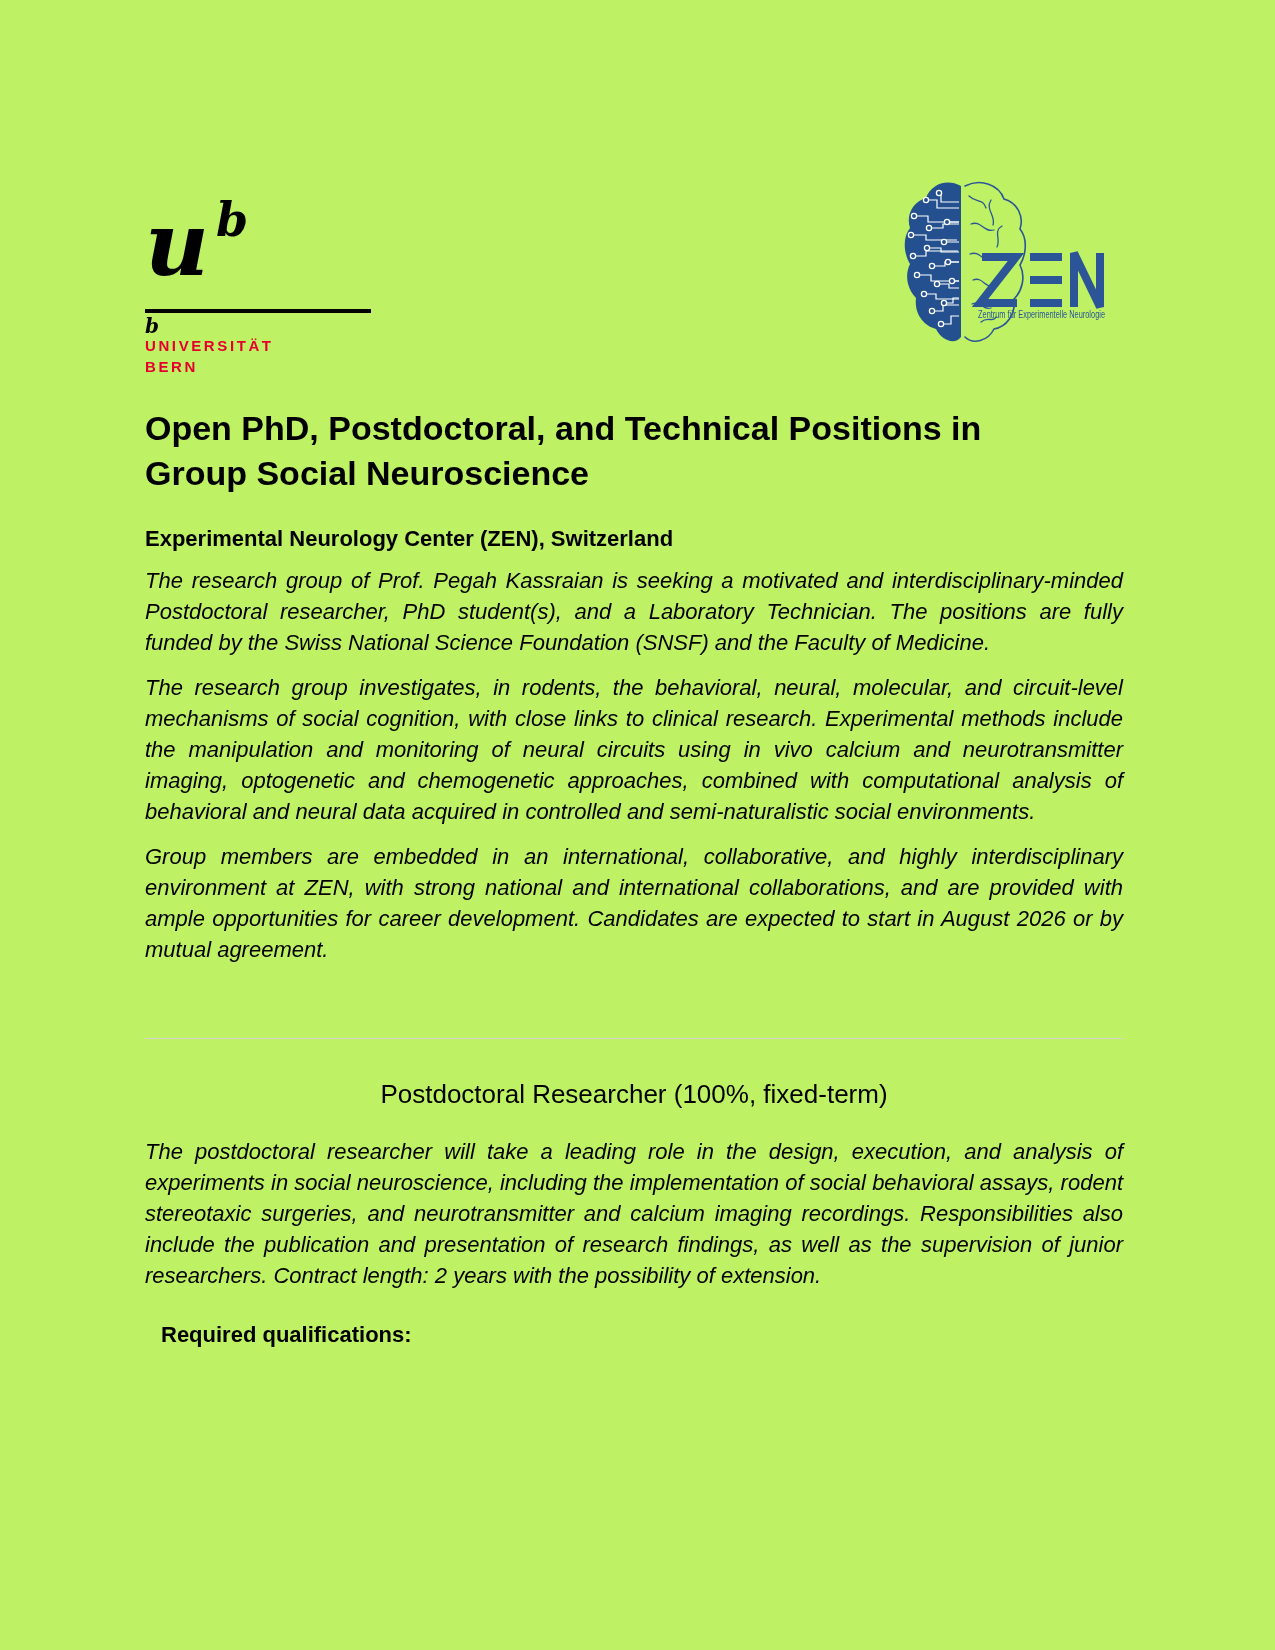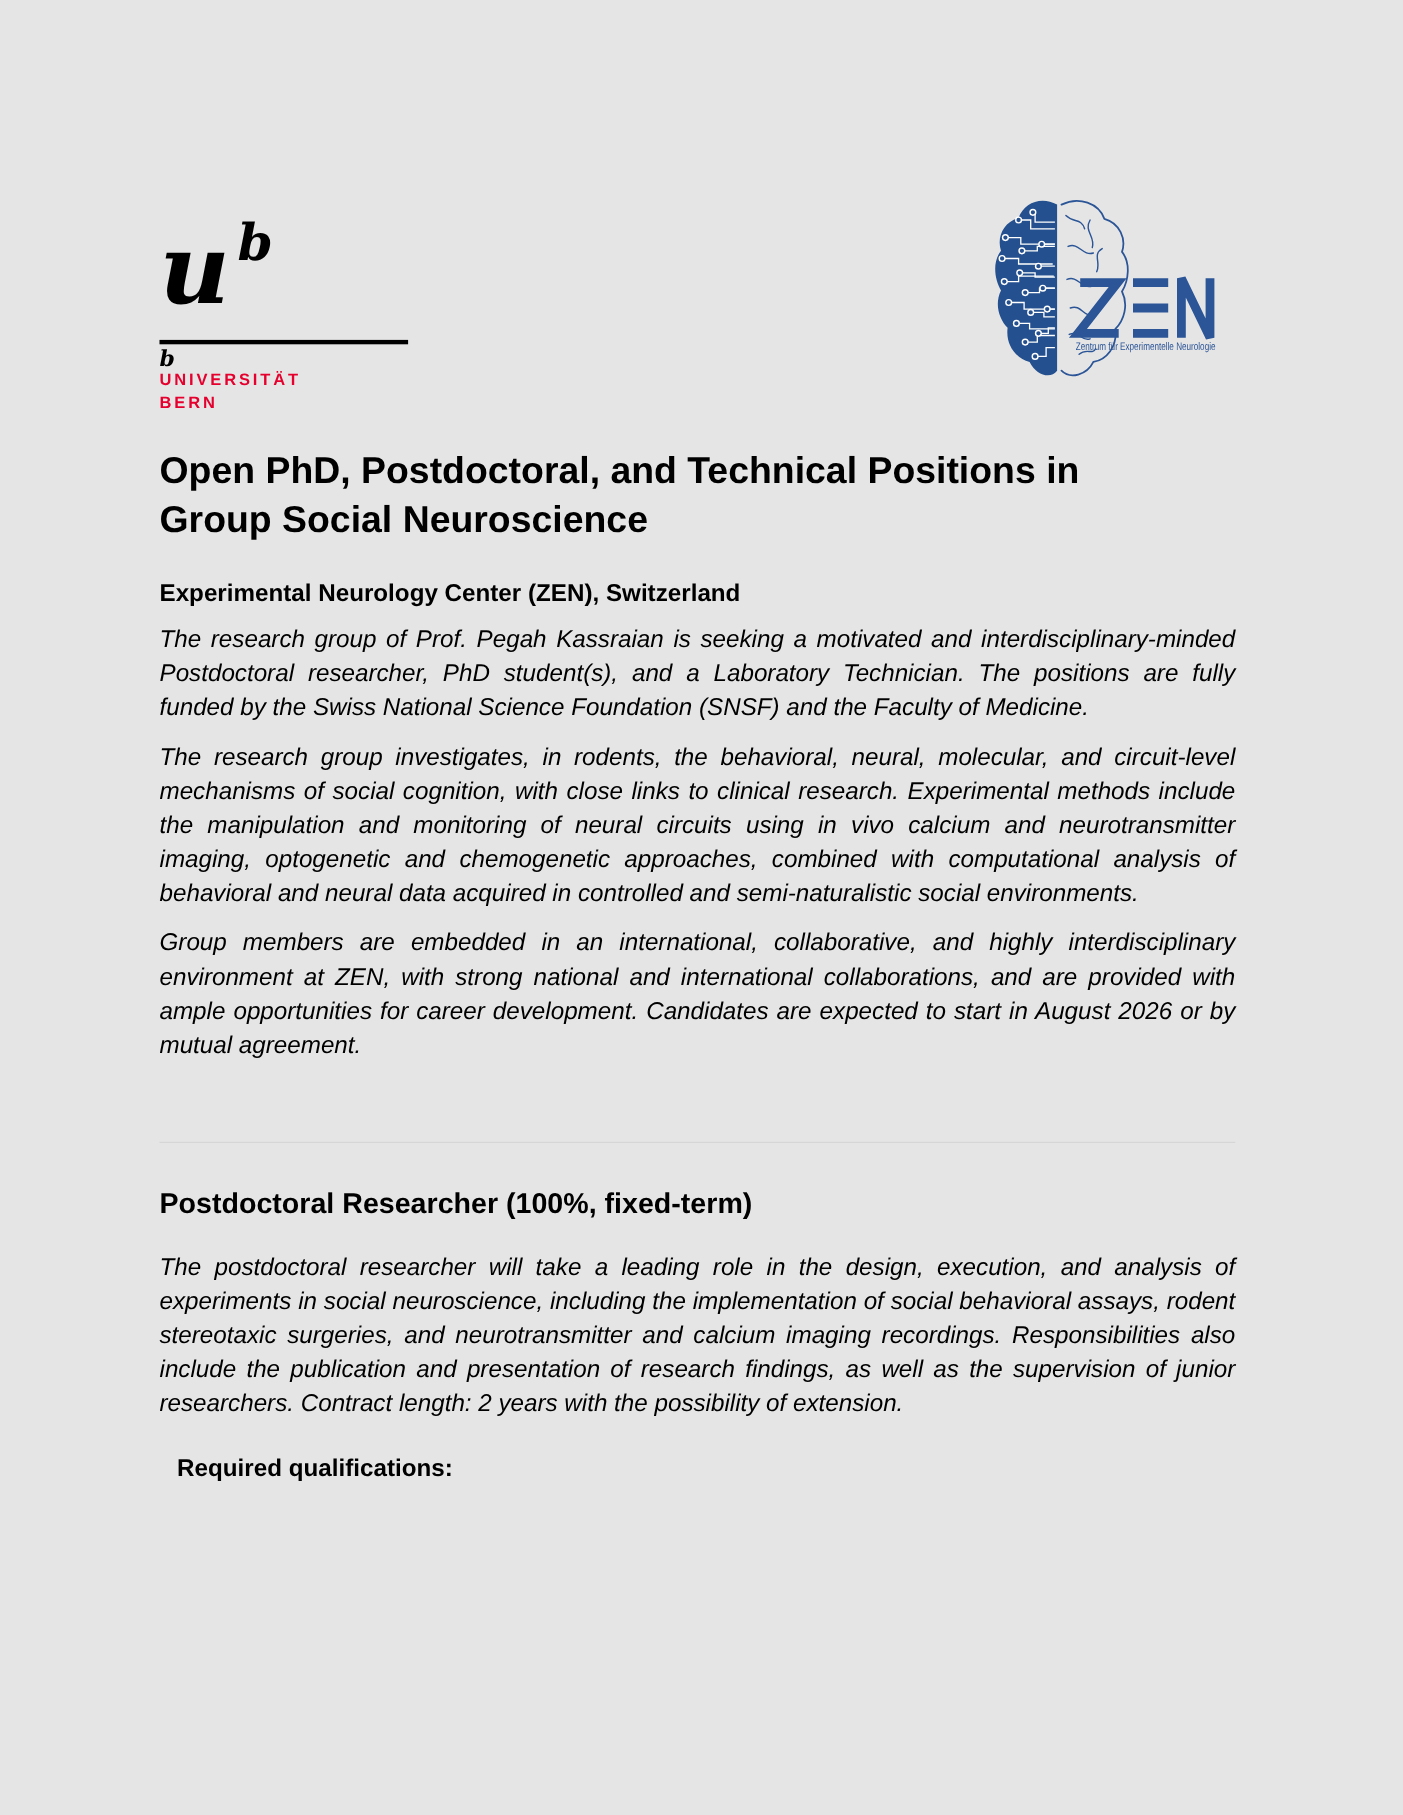--- a/index.html
+++ b/index.html
@@ -1,21 +1,21 @@
 <!DOCTYPE html>
 <html><head>
 <meta charset="utf-8">
 <style>
   html,body { margin:0; padding:0; background:#888; }
   .page {
     position: relative;
     width: 1275px;
     height: 1650px;
     margin: 0 auto;
-    background: #e5e5e5;
+    background: #bef264;
     font-family: "Liberation Sans", sans-serif;
     color: #000;
     overflow: hidden;
   }
   
   .logo-row { position: relative; height: 370px; }
 
   .unibe { position: absolute; left: 145px; top: 190px; }
   .unibe-mark { height: 112px; padding-top: 10px; box-sizing: border-box; white-space: nowrap; }
   .unibe-mark .u {
@@ -66,21 +66,21 @@
   .divider {
     border: none; border-top: 1px solid #d4d4d4;
     margin: 73px 0 0 0;
   }
   h2.section {
     margin: 41px 0 0 0;
     font-size: 26px; line-height: 32px; font-weight: 700;
   }
   h3.position {
     margin: 39px 0 0 0;
-    font-size: 26px; line-height: 32px; font-weight: 700;
+    font-size: 26px; line-height: 32px; font-weight: 400; text-align: center;
   }
   p.postdoc { margin-top: 26px; }
   p.required {
     margin: 28px 0 0 16px;
     font-size: 22px; line-height: 31px; font-weight: 700;
   }
 </style>
 </head>
 <body>
 

